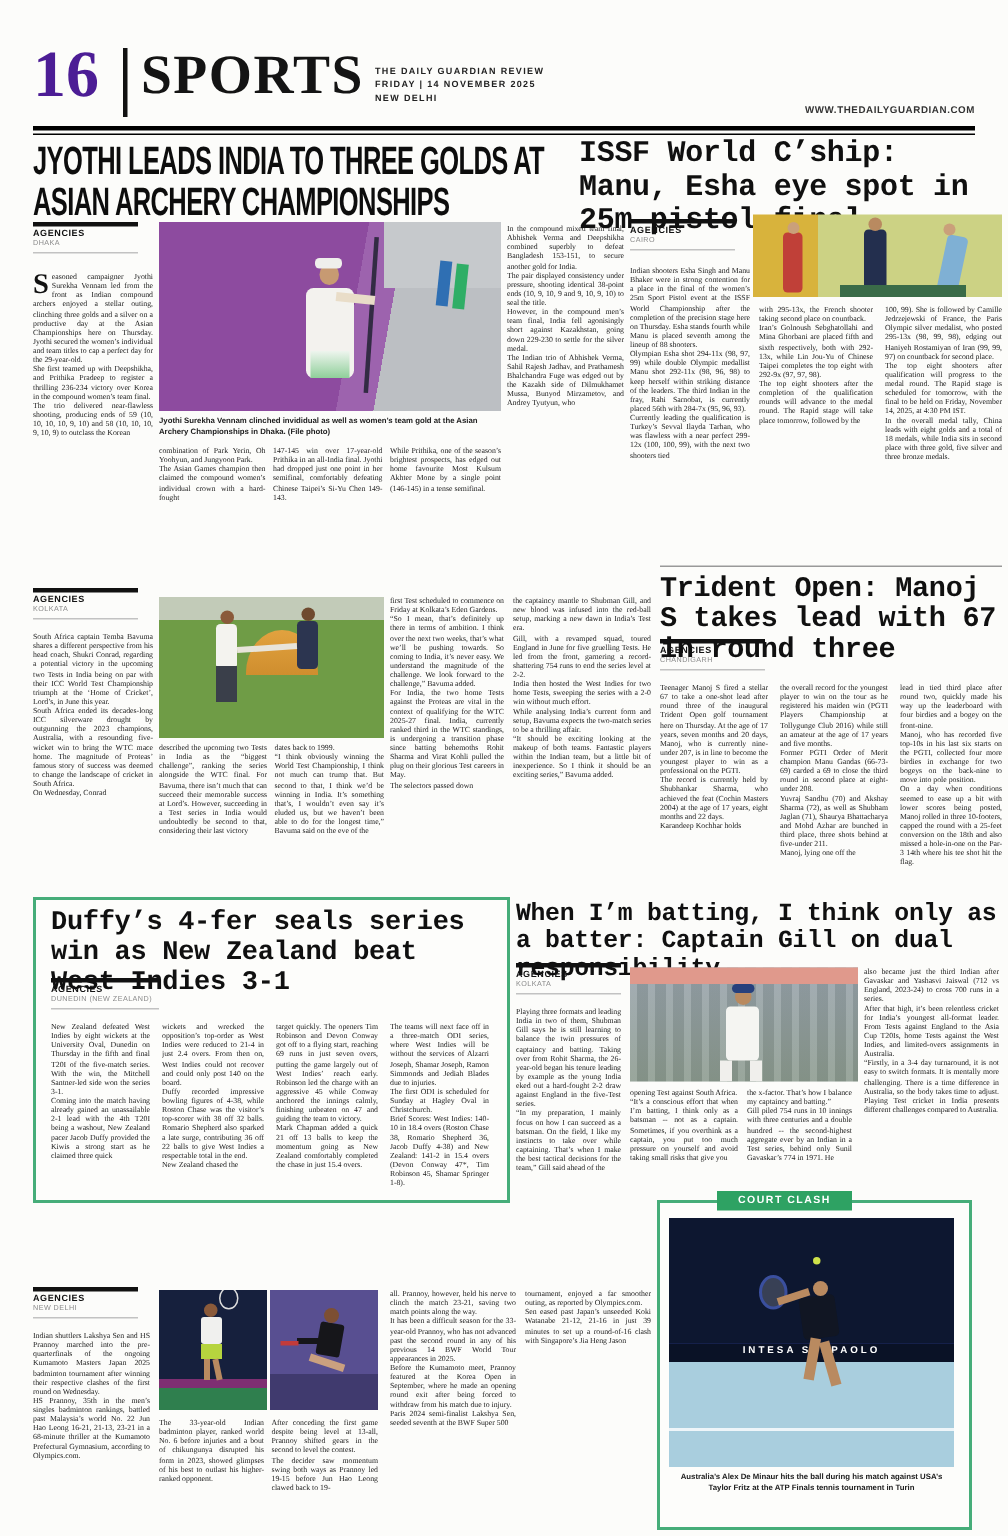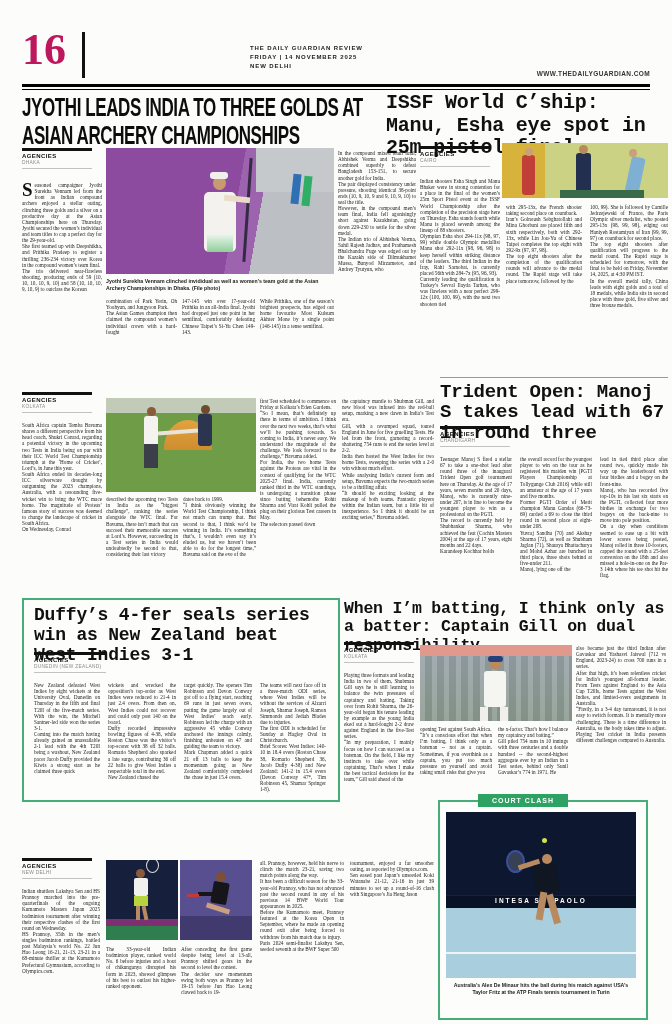--- a/index.html
+++ b/index.html
@@ -30,22 +30,23 @@
   .greenbox{position:absolute;border:2px solid #46ad79;background:#fdfdfb;}
   .badge{position:absolute;background:#2ea263;color:#fff;font:bold 7px/1 "Liberation Sans",sans-serif;
          letter-spacing:1px;padding:3px 14px;text-align:center;}
   .thinrule{position:absolute;height:1px;background:#999;}
 </style>
 </head>
 <body>
 
 <div class="page">
 
-  <div class="abs" style="left:22px;top:28px;font:bold 44px/1 'Liberation Serif',serif;color:#be185d;text-align:center;">16</div>
+  <div class="abs" style="left:22px;top:28px;font:bold 44px/1 'Liberation Serif',serif;color:#4c1d95;text-align:center;">16</div>
   <div class="abs" style="left:82px;top:32px;width:2.5px;height:46px;background:#111;"></div>
+  <div class="abs" style="left:94px;top:32px;font:600 37px/1 'Liberation Serif',serif;color:#141414;letter-spacing:1px;">SPORTS</div>
   <div class="mast" style="left:250px;top:44px;">
     <div>THE DAILY GUARDIAN REVIEW</div>
     <div>FRIDAY | 14 NOVEMBER 2025</div>
     <div>NEW DELHI</div>
   </div>
   <div class="site" style="right:22px;top:70px;">WWW.THEDAILYGUARDIAN.COM</div>
   <div class="hdr-rule" style="left:22px;right:22px;top:84px;"></div>
 
   <div class="h-main" style="left:22px;top:94px;width:372px;">JYOTHI LEADS INDIA TO THREE GOLDS AT ASIAN ARCHERY CHAMPIONSHIPS</div>
 

